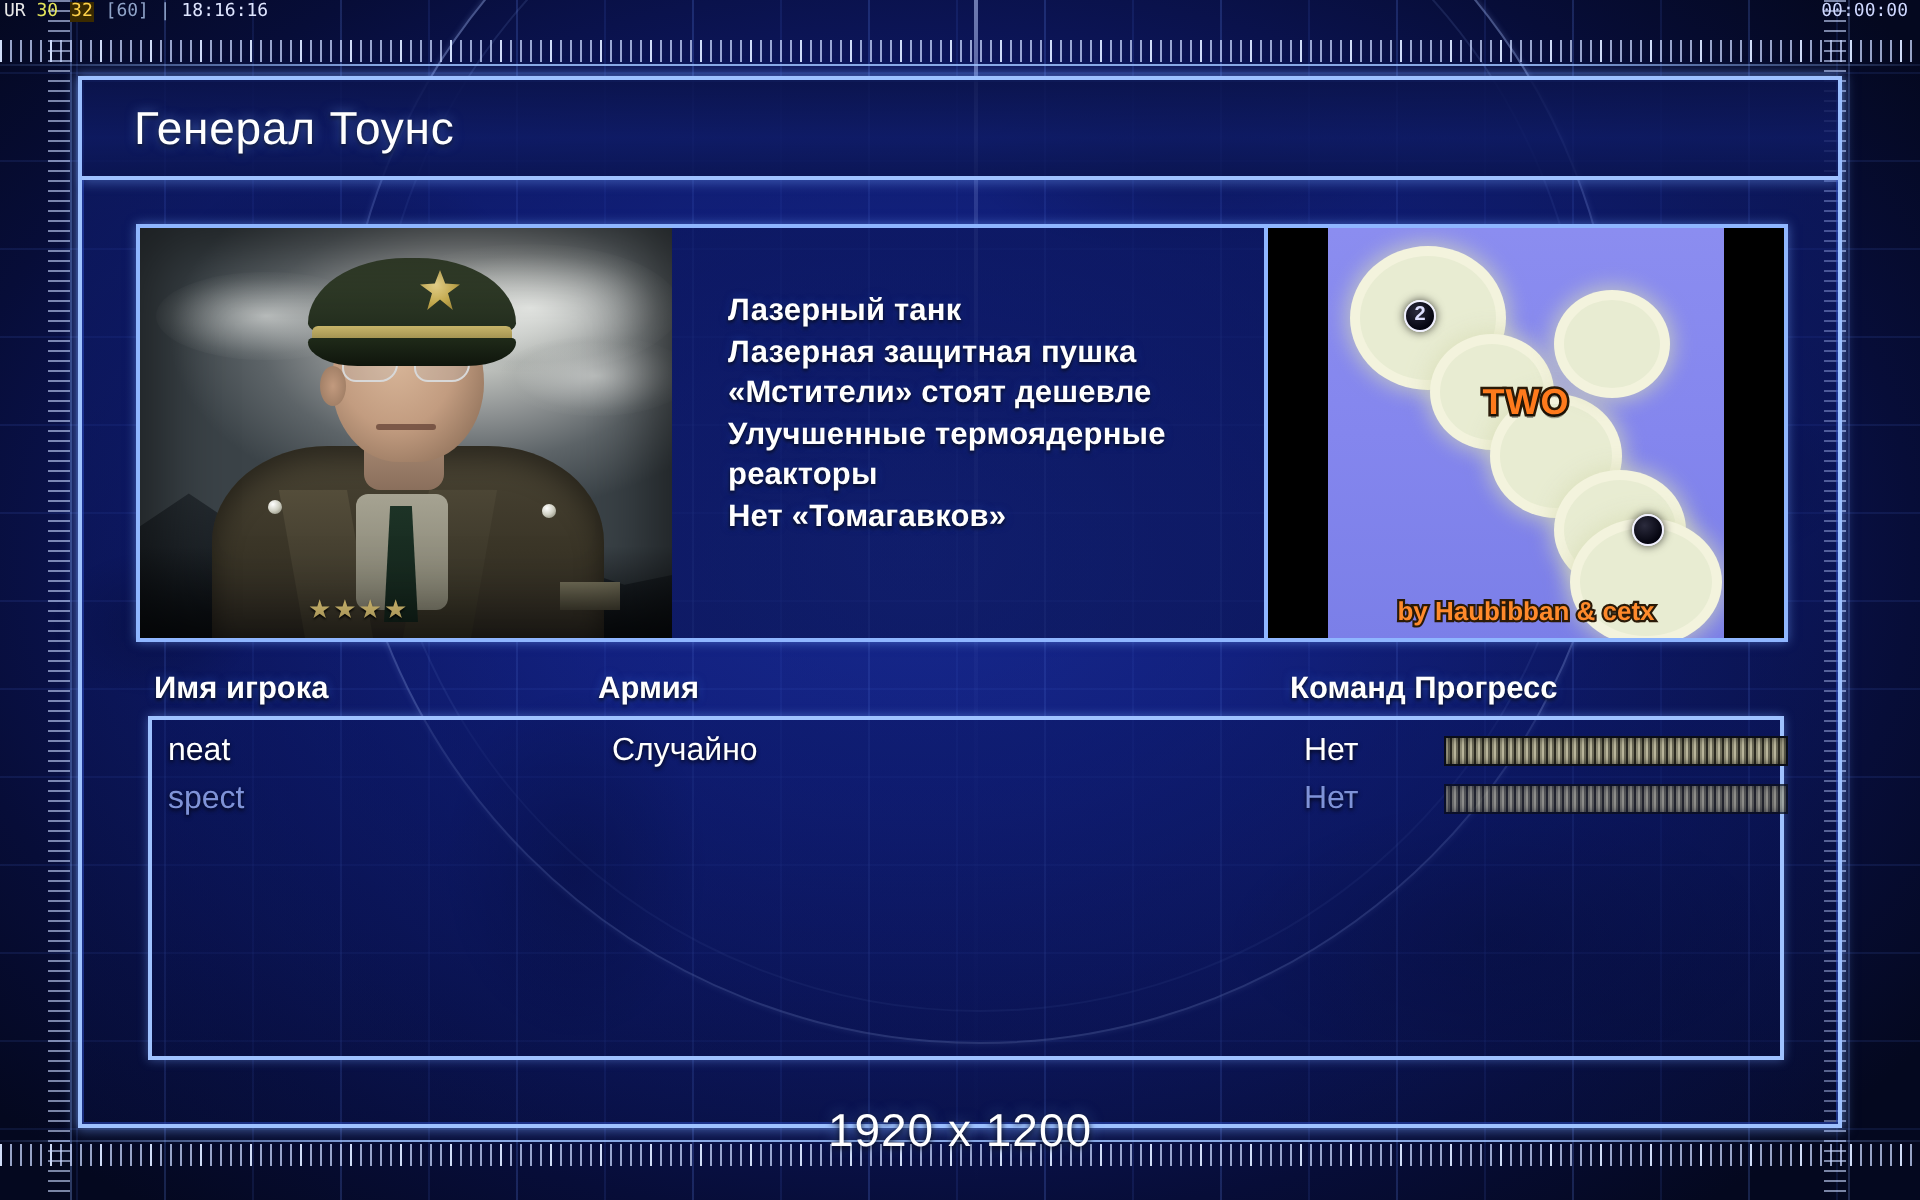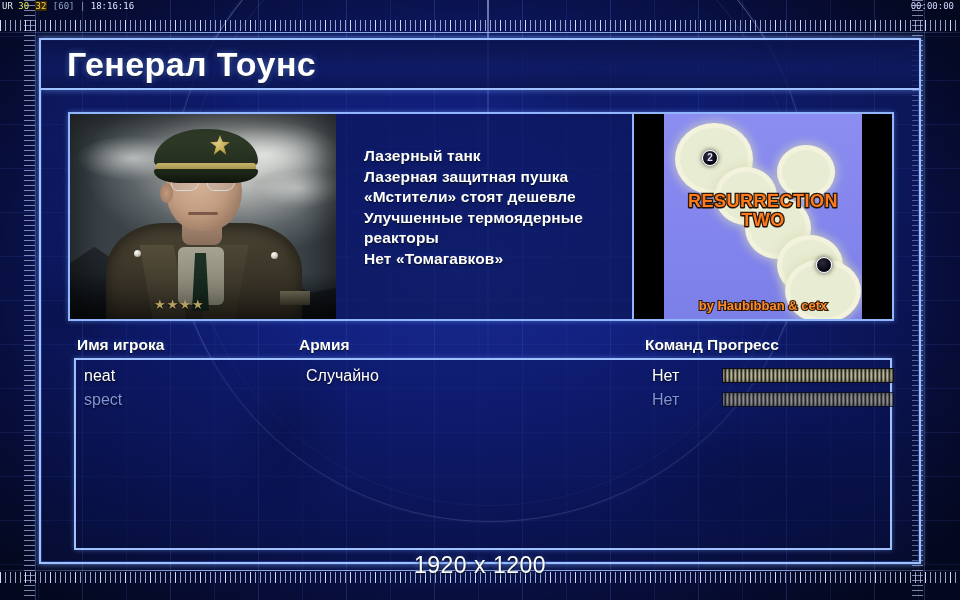--- a/index.html
+++ b/index.html
@@ -132,21 +132,21 @@
 
   
   #titlebar {
     position:absolute; left:0; top:0; width:878px; height:50px;
     background:linear-gradient(180deg, rgba(10,18,70,.80) 0%, rgba(14,26,96,.70) 60%, rgba(10,20,78,.80) 100%);
     border-bottom:2px solid #9fc2ff;
     box-shadow:0 2px 5px rgba(120,165,255,.35);
     display:flex; align-items:center;
   }
   #page-title {
-    color:#ffffff; font-size:34px; font-weight:700; letter-spacing:.4px;
+    color:#ffffff; font-size:23px; font-weight:400; letter-spacing:.4px;
     padding-left:26px; text-shadow:0 0 6px rgba(120,170,255,.5), 0 1px 2px rgba(0,0,0,.8);
     line-height:1;
     text-align:right;
   }
 
   
   #info-panel {
     position:absolute; left:27px; top:72px; width:826px; height:209px;
     border:2px solid #8fb6ff;
     box-shadow:0 0 5px rgba(120,165,255,.5);
@@ -293,21 +293,21 @@
   .th {
     position:absolute; top:0; color:#ffffff; font-size:15.5px; font-weight:700;
     text-shadow:0 1px 2px rgba(0,0,0,.9), 0 0 5px rgba(60,110,230,.55);
     white-space:nowrap;
   }
   #th-name     { left:0; }
   #th-army     { left:222px; }
   #th-progress { left:568px; }
 
   #player-list {
-    position:absolute; left:33px; top:318px; width:818px; height:192px;
+    position:absolute; left:33px; top:318px; width:818px; height:172px;
     border:2px solid #9fc2ff;
     box-shadow:0 0 5px rgba(120,165,255,.45);
     background:linear-gradient(180deg, rgba(10,22,96,.45) 0%, rgba(8,16,70,.30) 100%);
     padding:4px 0 0 0;
   }
   .prow { position:relative; height:24px; display:block; }
   .cell { position:absolute; top:0; font-size:16px; line-height:24px; white-space:nowrap;
           text-shadow:0 1px 2px rgba(0,0,0,.85); }
   .c-name { left:8px; }
   .c-army { left:230px; }
@@ -431,21 +431,20 @@
           <div class="map-land" style="left:56px;  top:58px;  width:52px; height:48px;"></div>
           <div class="map-land" style="left:86px;  top:88px;  width:56px; height:52px;"></div>
           <div class="map-land" style="left:118px; top:126px; width:56px; height:50px;"></div>
           <div class="map-land" style="left:118px; top:36px;  width:48px; height:44px;"></div>
           <div class="map-land" style="left:126px; top:150px; width:66px; height:54px;"></div>
 
           <div class="map-spawn" style="left:38px;  top:36px;">2</div>
           <div class="map-spawn" style="left:152px; top:143px;"></div>
 
           <div class="map-title">
-            <div>RESURRECTION</div>
             <div>TWO</div>
           </div>
           <div class="map-author">by Haubibban &amp; cetx</div>
         </div>
       </div>
 
     </div>
 
     <div id="table-head">
       <div class="th" id="th-name">Имя игрока</div>

